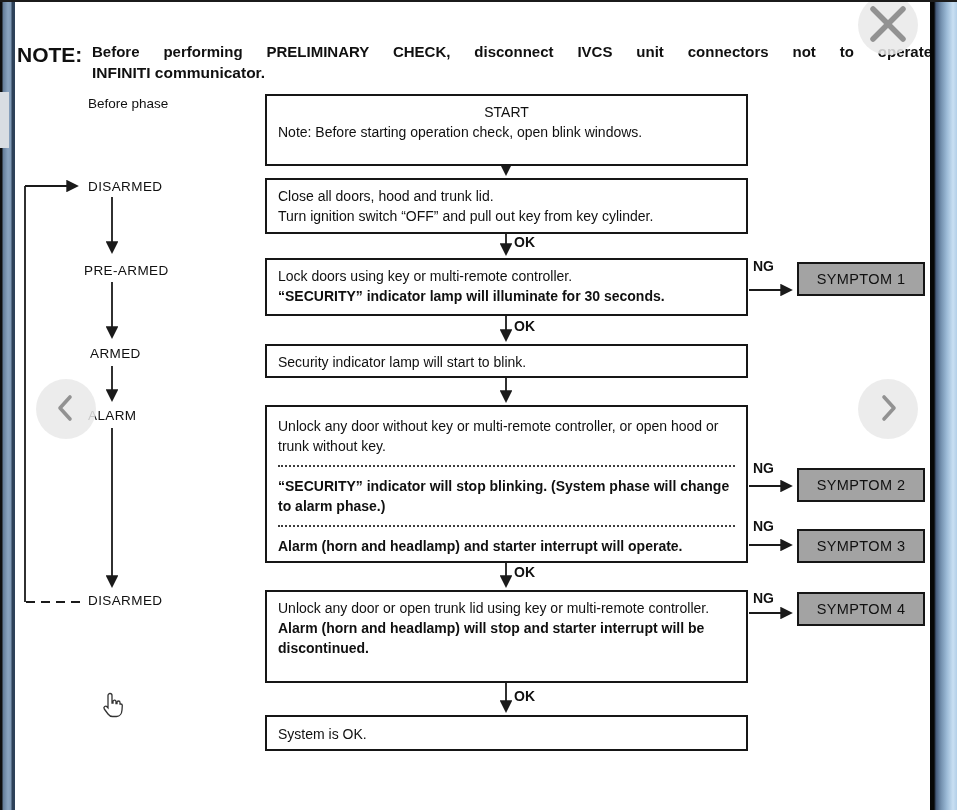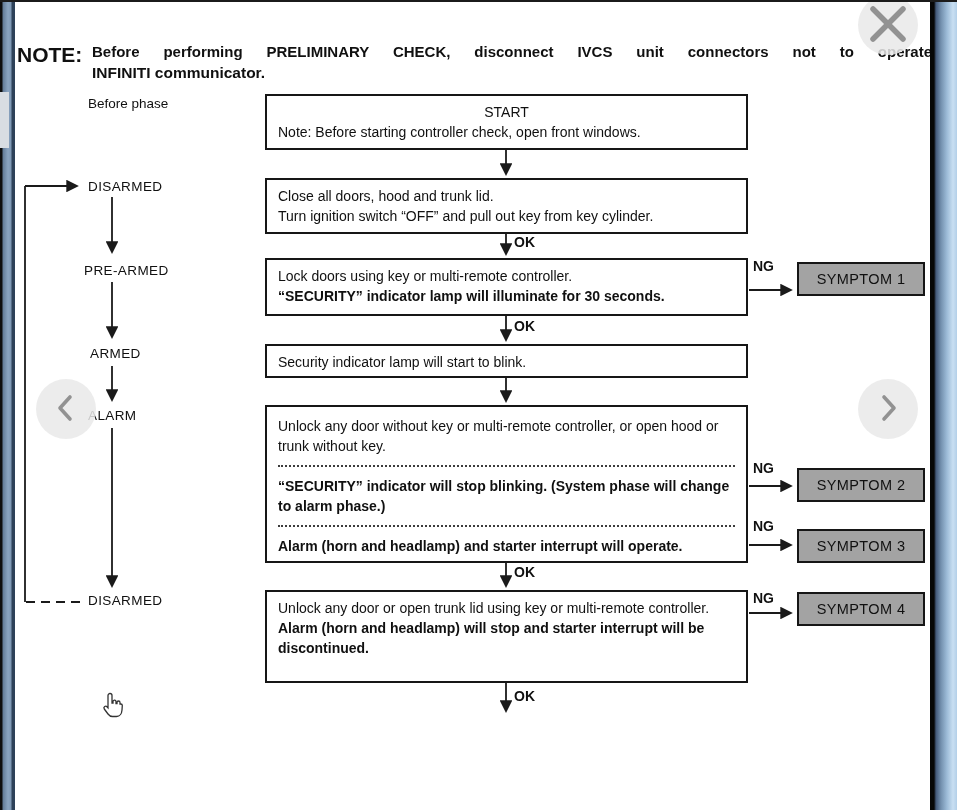--- a/index.html
+++ b/index.html
@@ -37,21 +37,21 @@
   .phase{position:absolute;font-size:13.5px;letter-spacing:.4px;z-index:2;}
   .ph1{left:88px;top:179px;}
   .ph2{left:84px;top:263px;}
   .ph3{left:90px;top:346px;}
   .ph4{left:88px;top:408px;}
   .ph5{left:88px;top:593px;}
 
   
   .fbox{position:absolute;left:265px;width:483px;border:2px solid #161616;background:#fff;
         font-size:14px;line-height:20px;padding:6px 11px;box-sizing:border-box;z-index:2;}
-  .fb-start{top:94px;height:56px;}
+  .fb-start{top:94px;height:72px;}
   .fb-start .title{text-align:center;}
   .fb-ignition{top:178px;height:56px;}
   .fb-lock{top:258px;height:58px;}
   .fb-blink{top:344px;height:34px;padding-top:6px;}
   .fb-alarm{top:405px;height:158px;padding-top:9px;}
   .fb-alarm .dotsep{margin:9px 0;}
   .fb-disarm{top:590px;height:93px;}
   .fb-sysok{top:715px;height:36px;padding-top:7px;}
   .bold{font-weight:bold;}
   .dotsep{border-top:2px dotted #3c3c3c;height:0;margin:7px 0;}
@@ -112,21 +112,21 @@
   <div class="sysphase">Before phase</div>
 
   <div class="phase ph1">DISARMED</div>
   <div class="phase ph2">PRE-ARMED</div>
   <div class="phase ph3">ARMED</div>
   <div class="phase ph4">ALARM</div>
   <div class="phase ph5">DISARMED</div>
 
   <div class="fbox fb-start">
     <div class="title">START</div>
-    <div>Note: Before starting controller check, open front windows.</div>
+    <div>Note: Before starting operation check, open blink windows.</div>
   </div>
 
   <div class="fbox fb-ignition">
     <div>Close all doors, hood and trunk lid.</div>
     <div>Turn ignition switch “OFF” and pull out key from key cylinder.</div>
   </div>
 
   <div class="fbox fb-lock">
     <div>Lock doors using key or multi-remote controller.</div>
     <div class="bold">“SECURITY” indicator lamp will illuminate for 30 seconds.</div>
@@ -142,20 +142,23 @@
     <div class="bold">“SECURITY” indicator will stop blinking. (System phase will change to alarm phase.)</div>
     <div class="dotsep"></div>
     <div class="bold">Alarm (horn and headlamp) and starter interrupt will operate.</div>
   </div>
 
   <div class="fbox fb-disarm">
     <div>Unlock any door or open trunk lid using key or multi-remote controller.</div>
     <div class="bold">Alarm (horn and headlamp) will stop and starter interrupt will be discontinued.</div>
   </div>
 
+  <div class="fbox fb-sysok">
+    <div>System is OK.</div>
+  </div>
 
   <div class="okng ok1">OK</div>
   <div class="okng ok2">OK</div>
   <div class="okng ok3">OK</div>
   <div class="okng ok4">OK</div>
   <div class="okng ng1">NG</div>
   <div class="okng ng2">NG</div>
   <div class="okng ng3">NG</div>
   <div class="okng ng4">NG</div>
 

